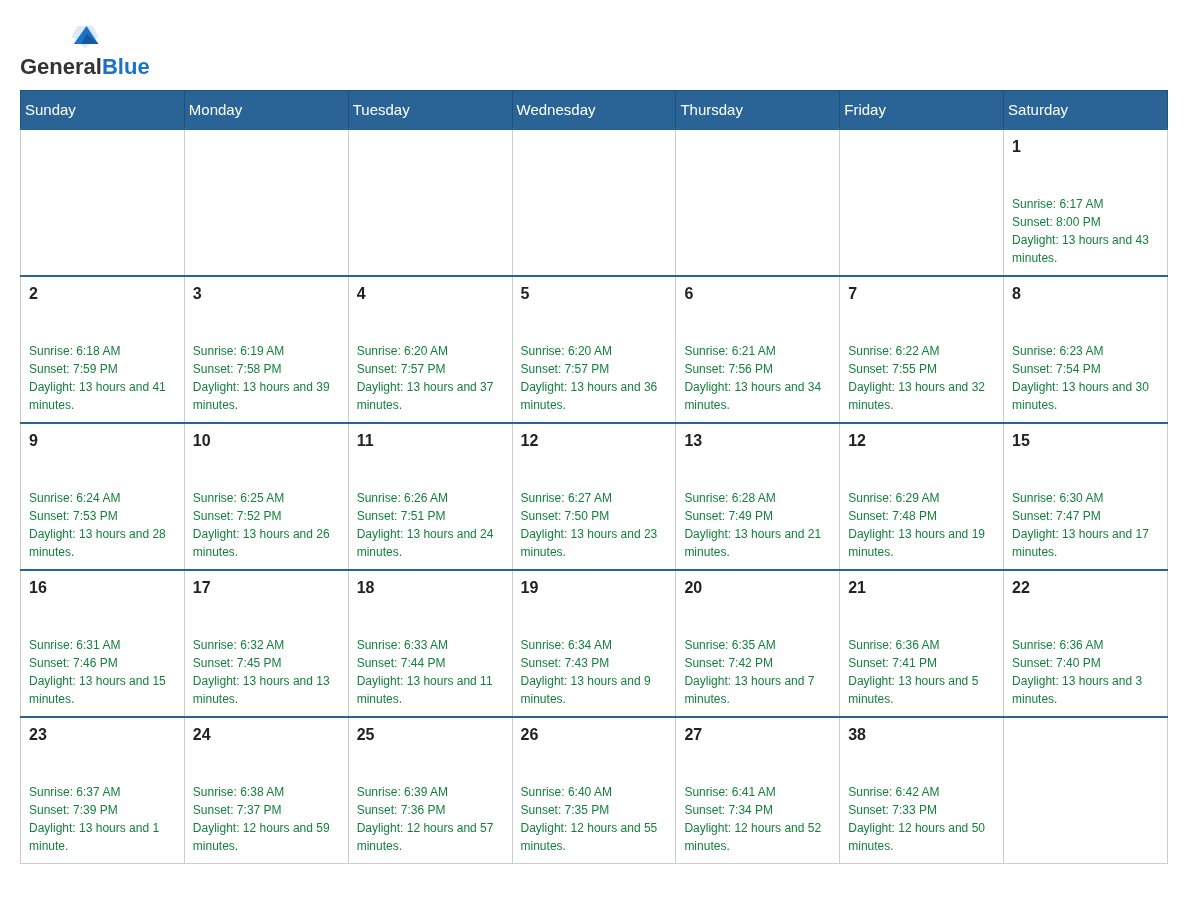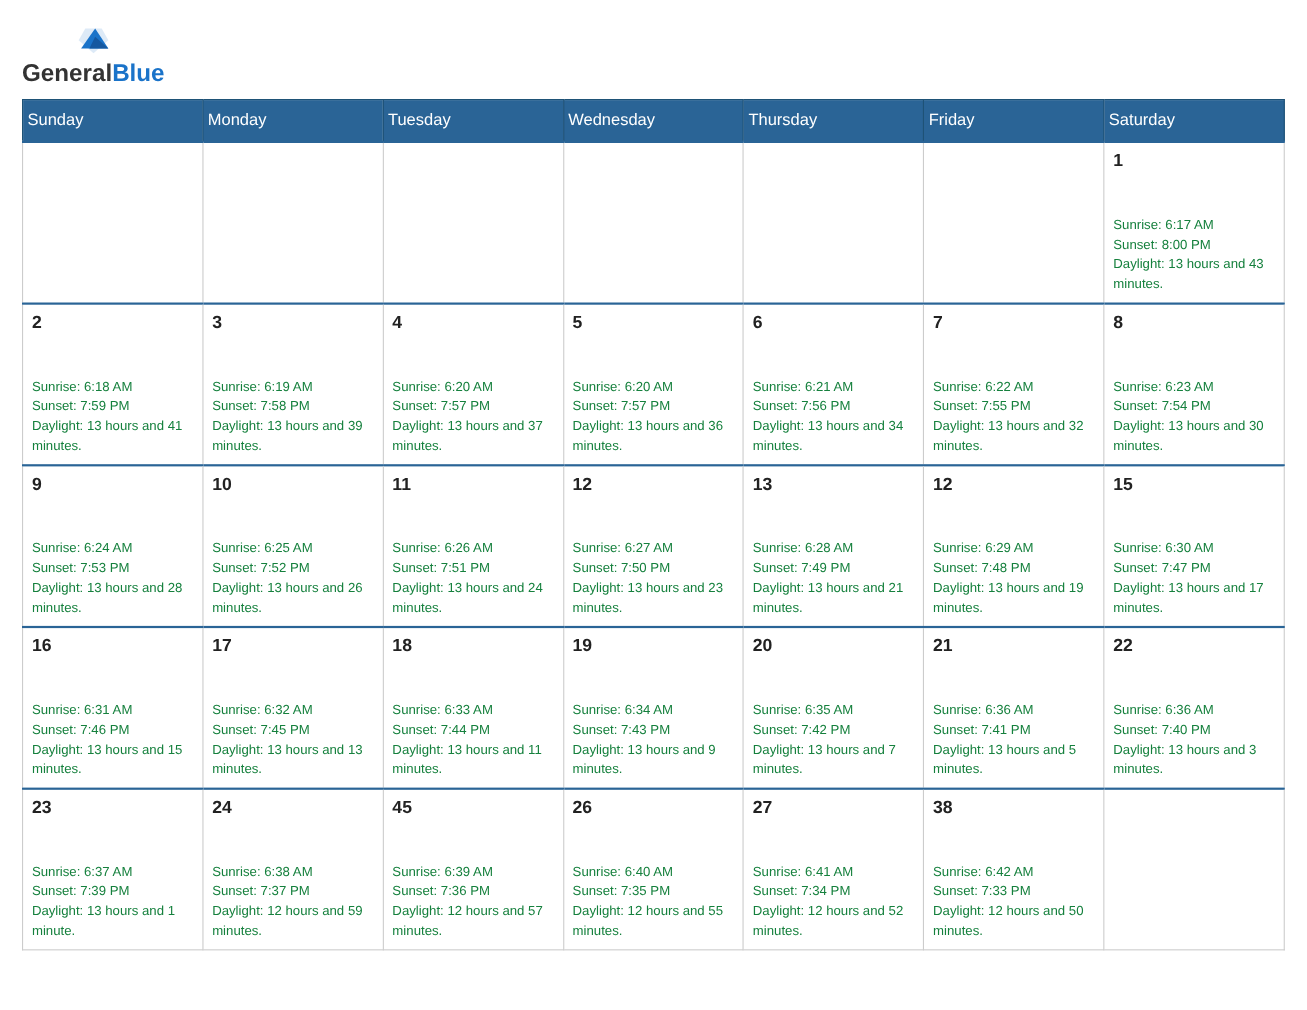--- a/index.html
+++ b/index.html
@@ -228,21 +228,21 @@
       <tr>
         <td>
           <span class="day-number">23</span>
           <div class="day-info">Sunrise: 6:37 AM<br>Sunset: 7:39 PM<br>Daylight: 13 hours and 1 minute.</div>
         </td>
         <td>
           <span class="day-number">24</span>
           <div class="day-info">Sunrise: 6:38 AM<br>Sunset: 7:37 PM<br>Daylight: 12 hours and 59 minutes.</div>
         </td>
         <td>
-          <span class="day-number">45</span>
+          <span class="day-number">25</span>
           <div class="day-info">Sunrise: 6:39 AM<br>Sunset: 7:36 PM<br>Daylight: 12 hours and 57 minutes.</div>
         </td>
         <td>
           <span class="day-number">26</span>
           <div class="day-info">Sunrise: 6:40 AM<br>Sunset: 7:35 PM<br>Daylight: 12 hours and 55 minutes.</div>
         </td>
         <td>
           <span class="day-number">27</span>
           <div class="day-info">Sunrise: 6:41 AM<br>Sunset: 7:34 PM<br>Daylight: 12 hours and 52 minutes.</div>
         </td>

